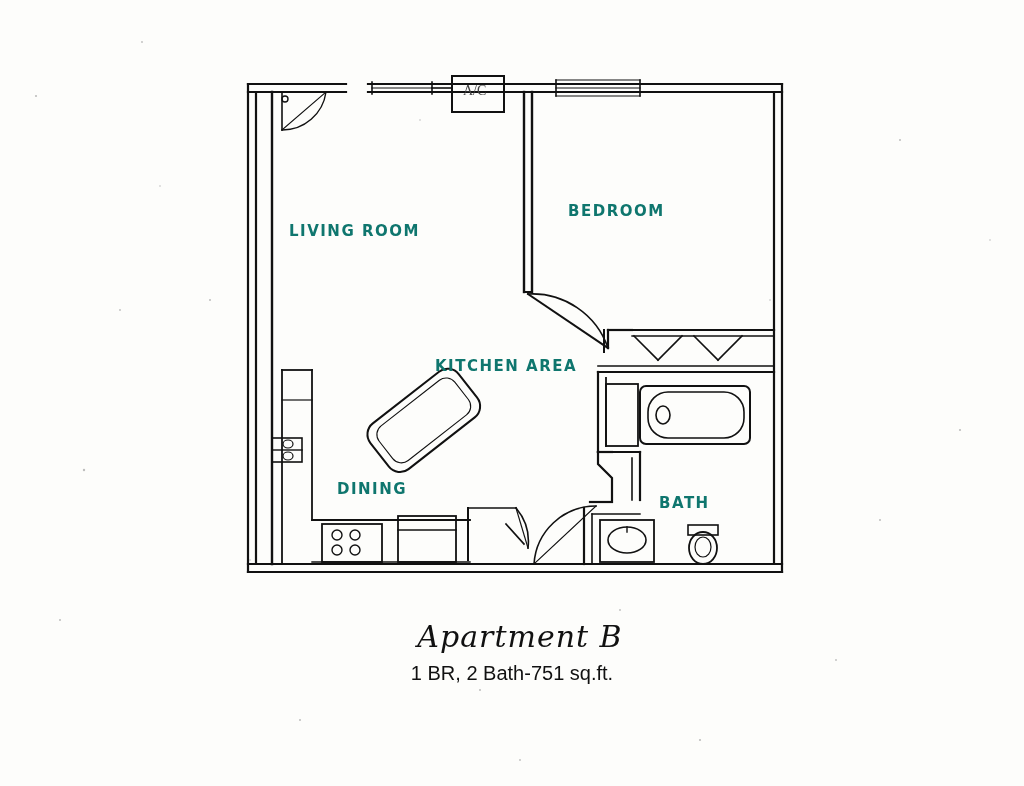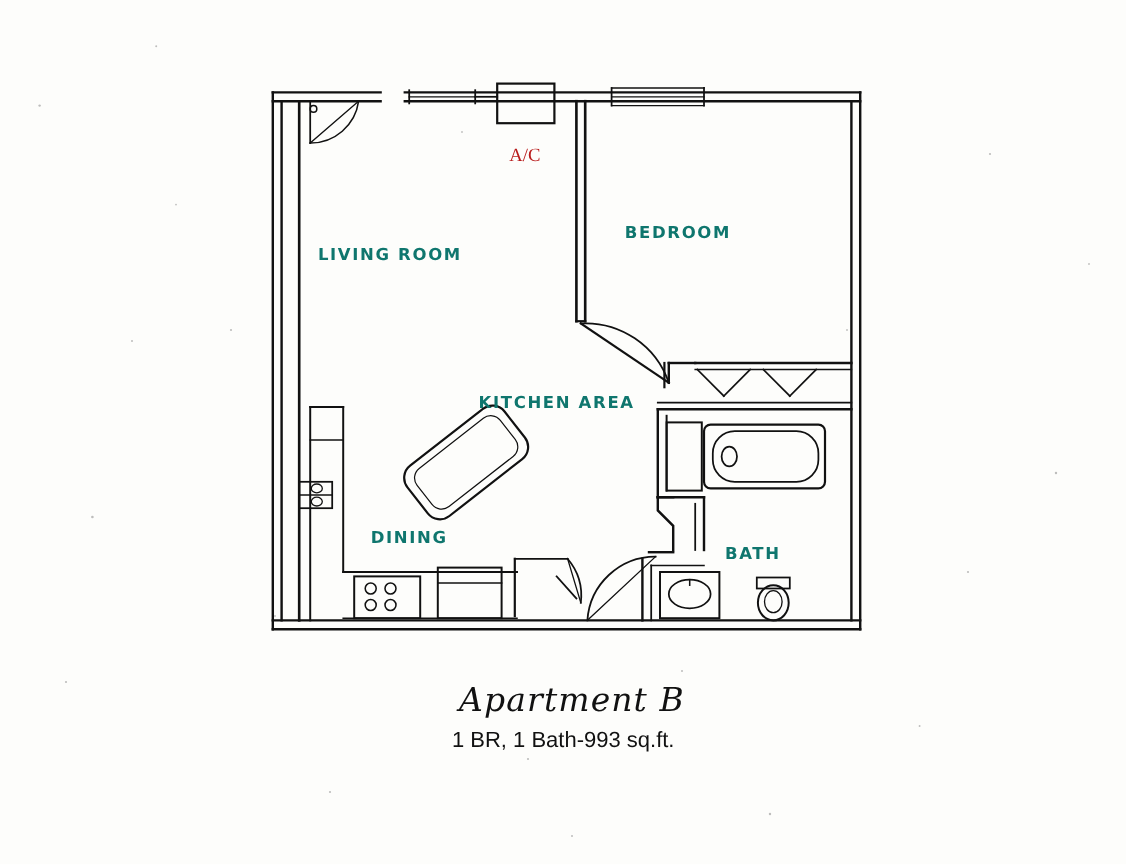--- a/index.html
+++ b/index.html
@@ -32,24 +32,23 @@
     font-family: "DejaVu Sans", sans-serif;
     font-weight: 700;
     color: #0f766e;
     letter-spacing: 1.5px;
     white-space: nowrap;
     font-size: 15px;
   }
   .ac-label {
     position: absolute;
     font-family: "Liberation Serif", serif;
-    font-size: 17px;
-    color: #b91c1c;
+    font-size: 14px;
+    color: #404040;
     white-space: nowrap;
-    margin-top: 48px;
   }
   #caption {
     position: absolute;
     left: 0;
     right: 0;
     top: 618px;
     text-align: center;
   }
   #caption .title {
     font-family: "DejaVu Serif", serif;
@@ -206,21 +205,21 @@
 
   <div class="room-label" style="left:289px; top:222px;text-align:center;">LIVING ROOM</div>
   <div class="room-label" style="left:568px; top:202px;">BEDROOM</div>
   <div class="room-label" style="left:435px; top:357px;">KITCHEN  AREA</div>
   <div class="room-label" style="left:337px; top:480px;">DINING</div>
   <div class="room-label" style="left:659px; top:494px;">BATH</div>
   <div class="ac-label" style="left:463px; top:83px;">A/C</div>
 
   <div id="caption">
     <div class="title">Apartment B</div>
-    <div class="subtitle">1 BR, 1 Bath-993 sq.ft.</div>
+    <div class="subtitle">1 BR, 2 Bath-751 sq.ft.</div>
   </div>
 
   <svg id="grain" width="1024" height="786">
     <g fill="#8a8a8a">
       <circle cx="36" cy="96" r="1.1"></circle>
         <circle cx="142" cy="42" r="0.9"></circle>
       <circle cx="210" cy="300" r="1"></circle>
         <circle cx="84" cy="470" r="1.2"></circle>
       <circle cx="160" cy="186" r="0.8"></circle>
         <circle cx="900" cy="140" r="1"></circle>

